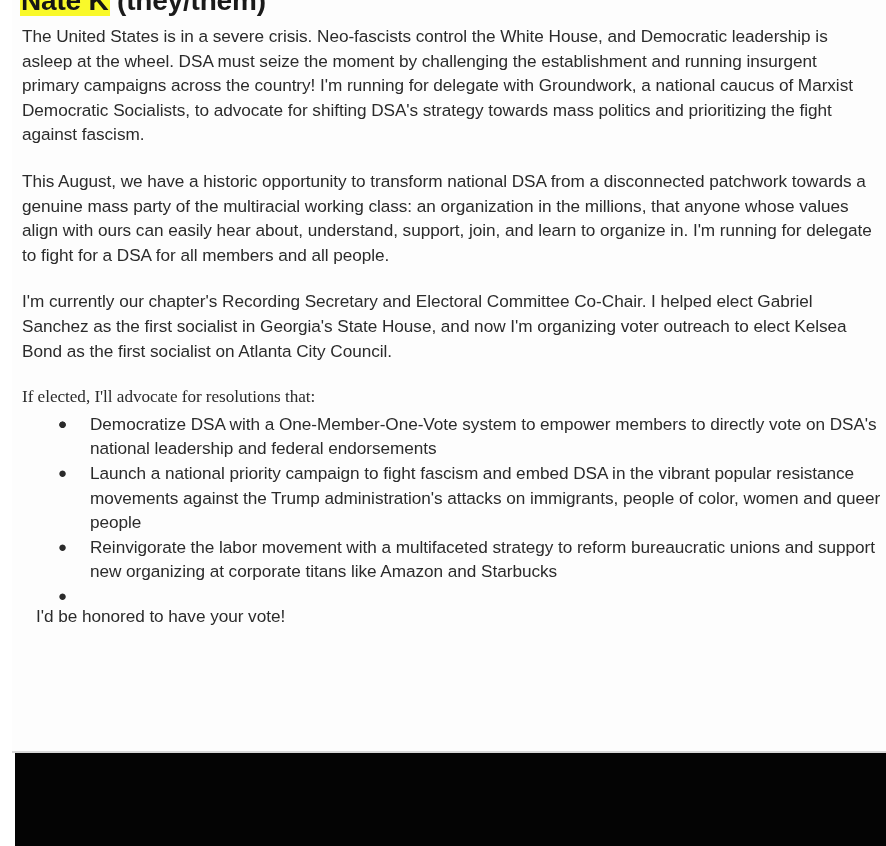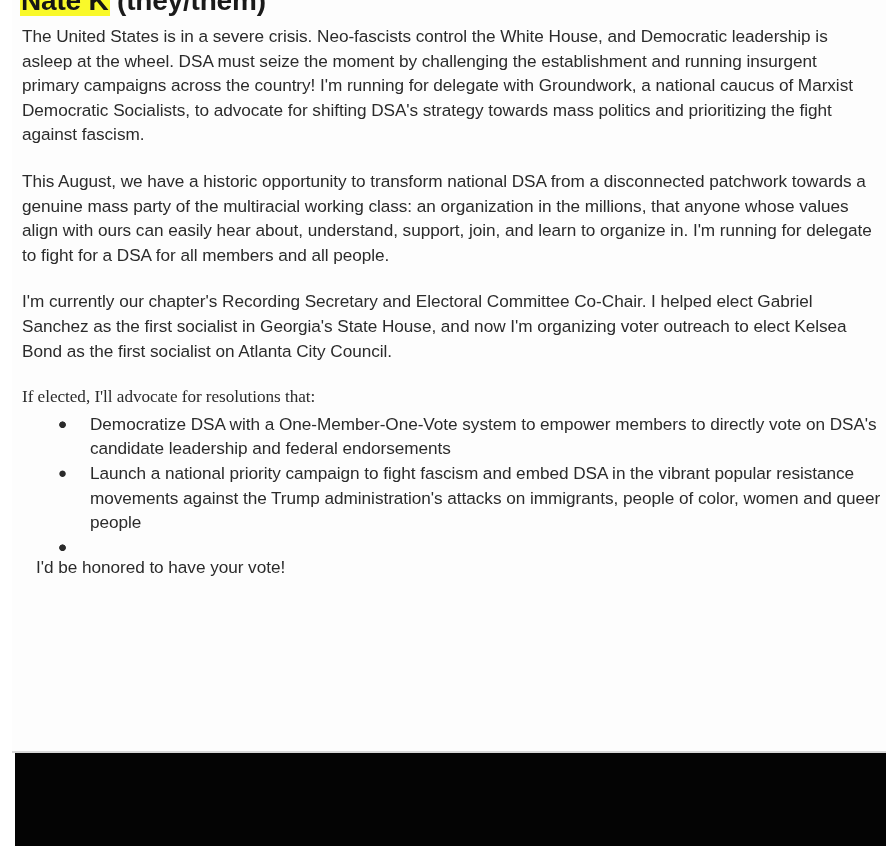--- a/index.html
+++ b/index.html
@@ -164,28 +164,29 @@
     <p class="para">I'm currently our chapter's Recording Secretary and Electoral Committee Co-Chair. I helped elect Gabriel Sanchez as the first socialist in Georgia's State House, and now I'm organizing voter outreach to elect Kelsea Bond as the first socialist on Atlanta City Council.</p>
 
     <p class="lead-in">If elected, I'll advocate for resolutions that:</p>
 
     <ul class="resolutions">
       <li>
         <span class="bullet">●</span>
       </li>
       <li>
         <span class="bullet">●</span>
-        <span>Democratize DSA with a One-Member-One-Vote system to empower members to directly vote on DSA's candidate leadership and federal endorsements</span>
+        <span>Democratize DSA with a One-Member-One-Vote system to empower members to directly vote on DSA's national leadership and federal endorsements</span>
       </li>
       <li>
         <span class="bullet">●</span>
         <span>Launch a national priority campaign to fight fascism and embed DSA in the vibrant popular resistance movements against the Trump administration's attacks on immigrants, people of color, women and queer people</span>
       </li>
       <li>
         <span class="bullet">●</span>
+        <span>Reinvigorate the labor movement with a multifaceted strategy to reform bureaucratic unions and support new organizing at corporate titans like Amazon and Starbucks</span>
       </li>
       <li>
         <span class="bullet">●</span>
       </li>
     </ul>
 
     <p class="closing">I'd be honored to have your vote!</p>
 
   </div>
 

